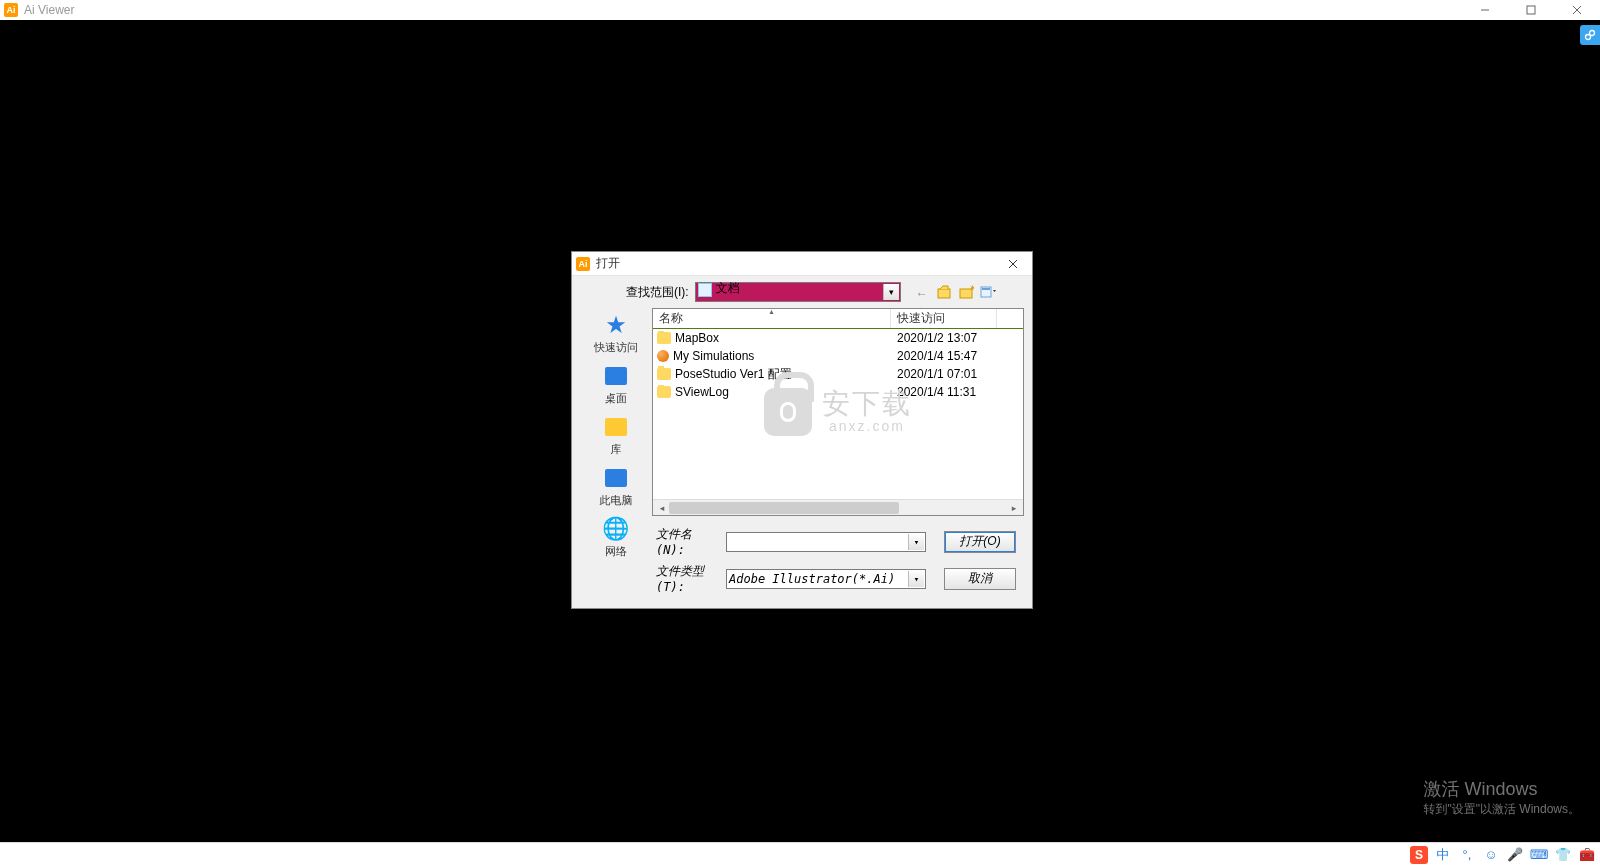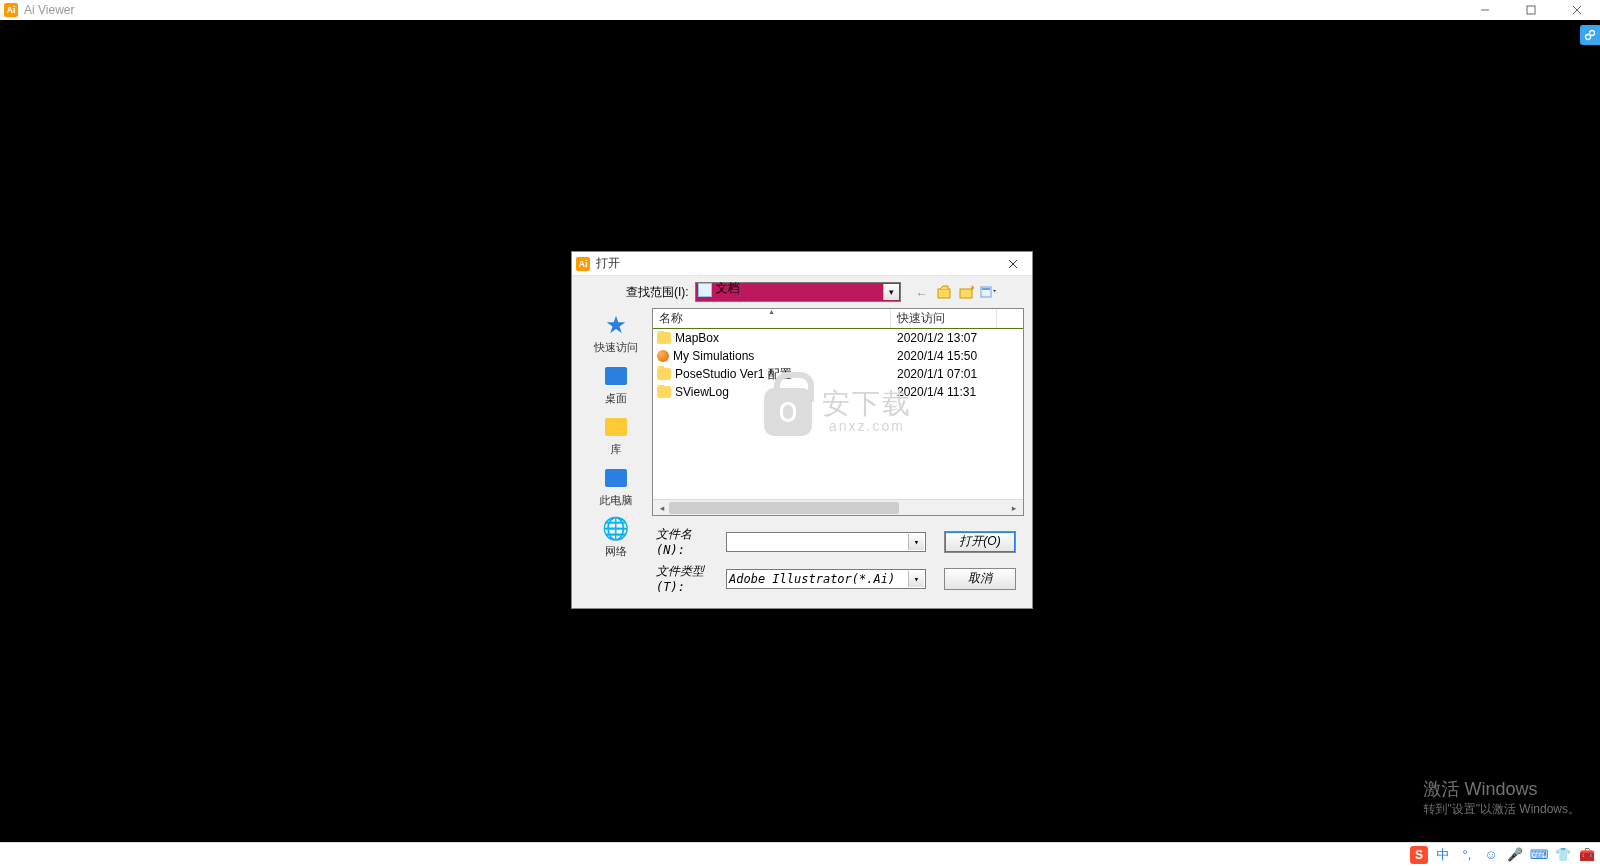--- a/index.html
+++ b/index.html
@@ -343,21 +343,21 @@
                 <div class="small-folder"></div>
                 <span>MapBox</span>
               </div>
               <div class="fdate">2020/1/2 13:07</div>
             </div>
             <div class="file-row">
               <div class="fname">
                 <div class="small-globe"></div>
                 <span>My Simulations</span>
               </div>
-              <div class="fdate">2020/1/4 15:50</div>
+              <div class="fdate">2020/1/4 15:47</div>
             </div>
             <div class="file-row">
               <div class="fname">
                 <div class="small-folder"></div>
                 <span>PoseStudio Ver1 配置</span>
               </div>
               <div class="fdate">2020/1/1 07:01</div>
             </div>
             <div class="file-row">
               <div class="fname">

